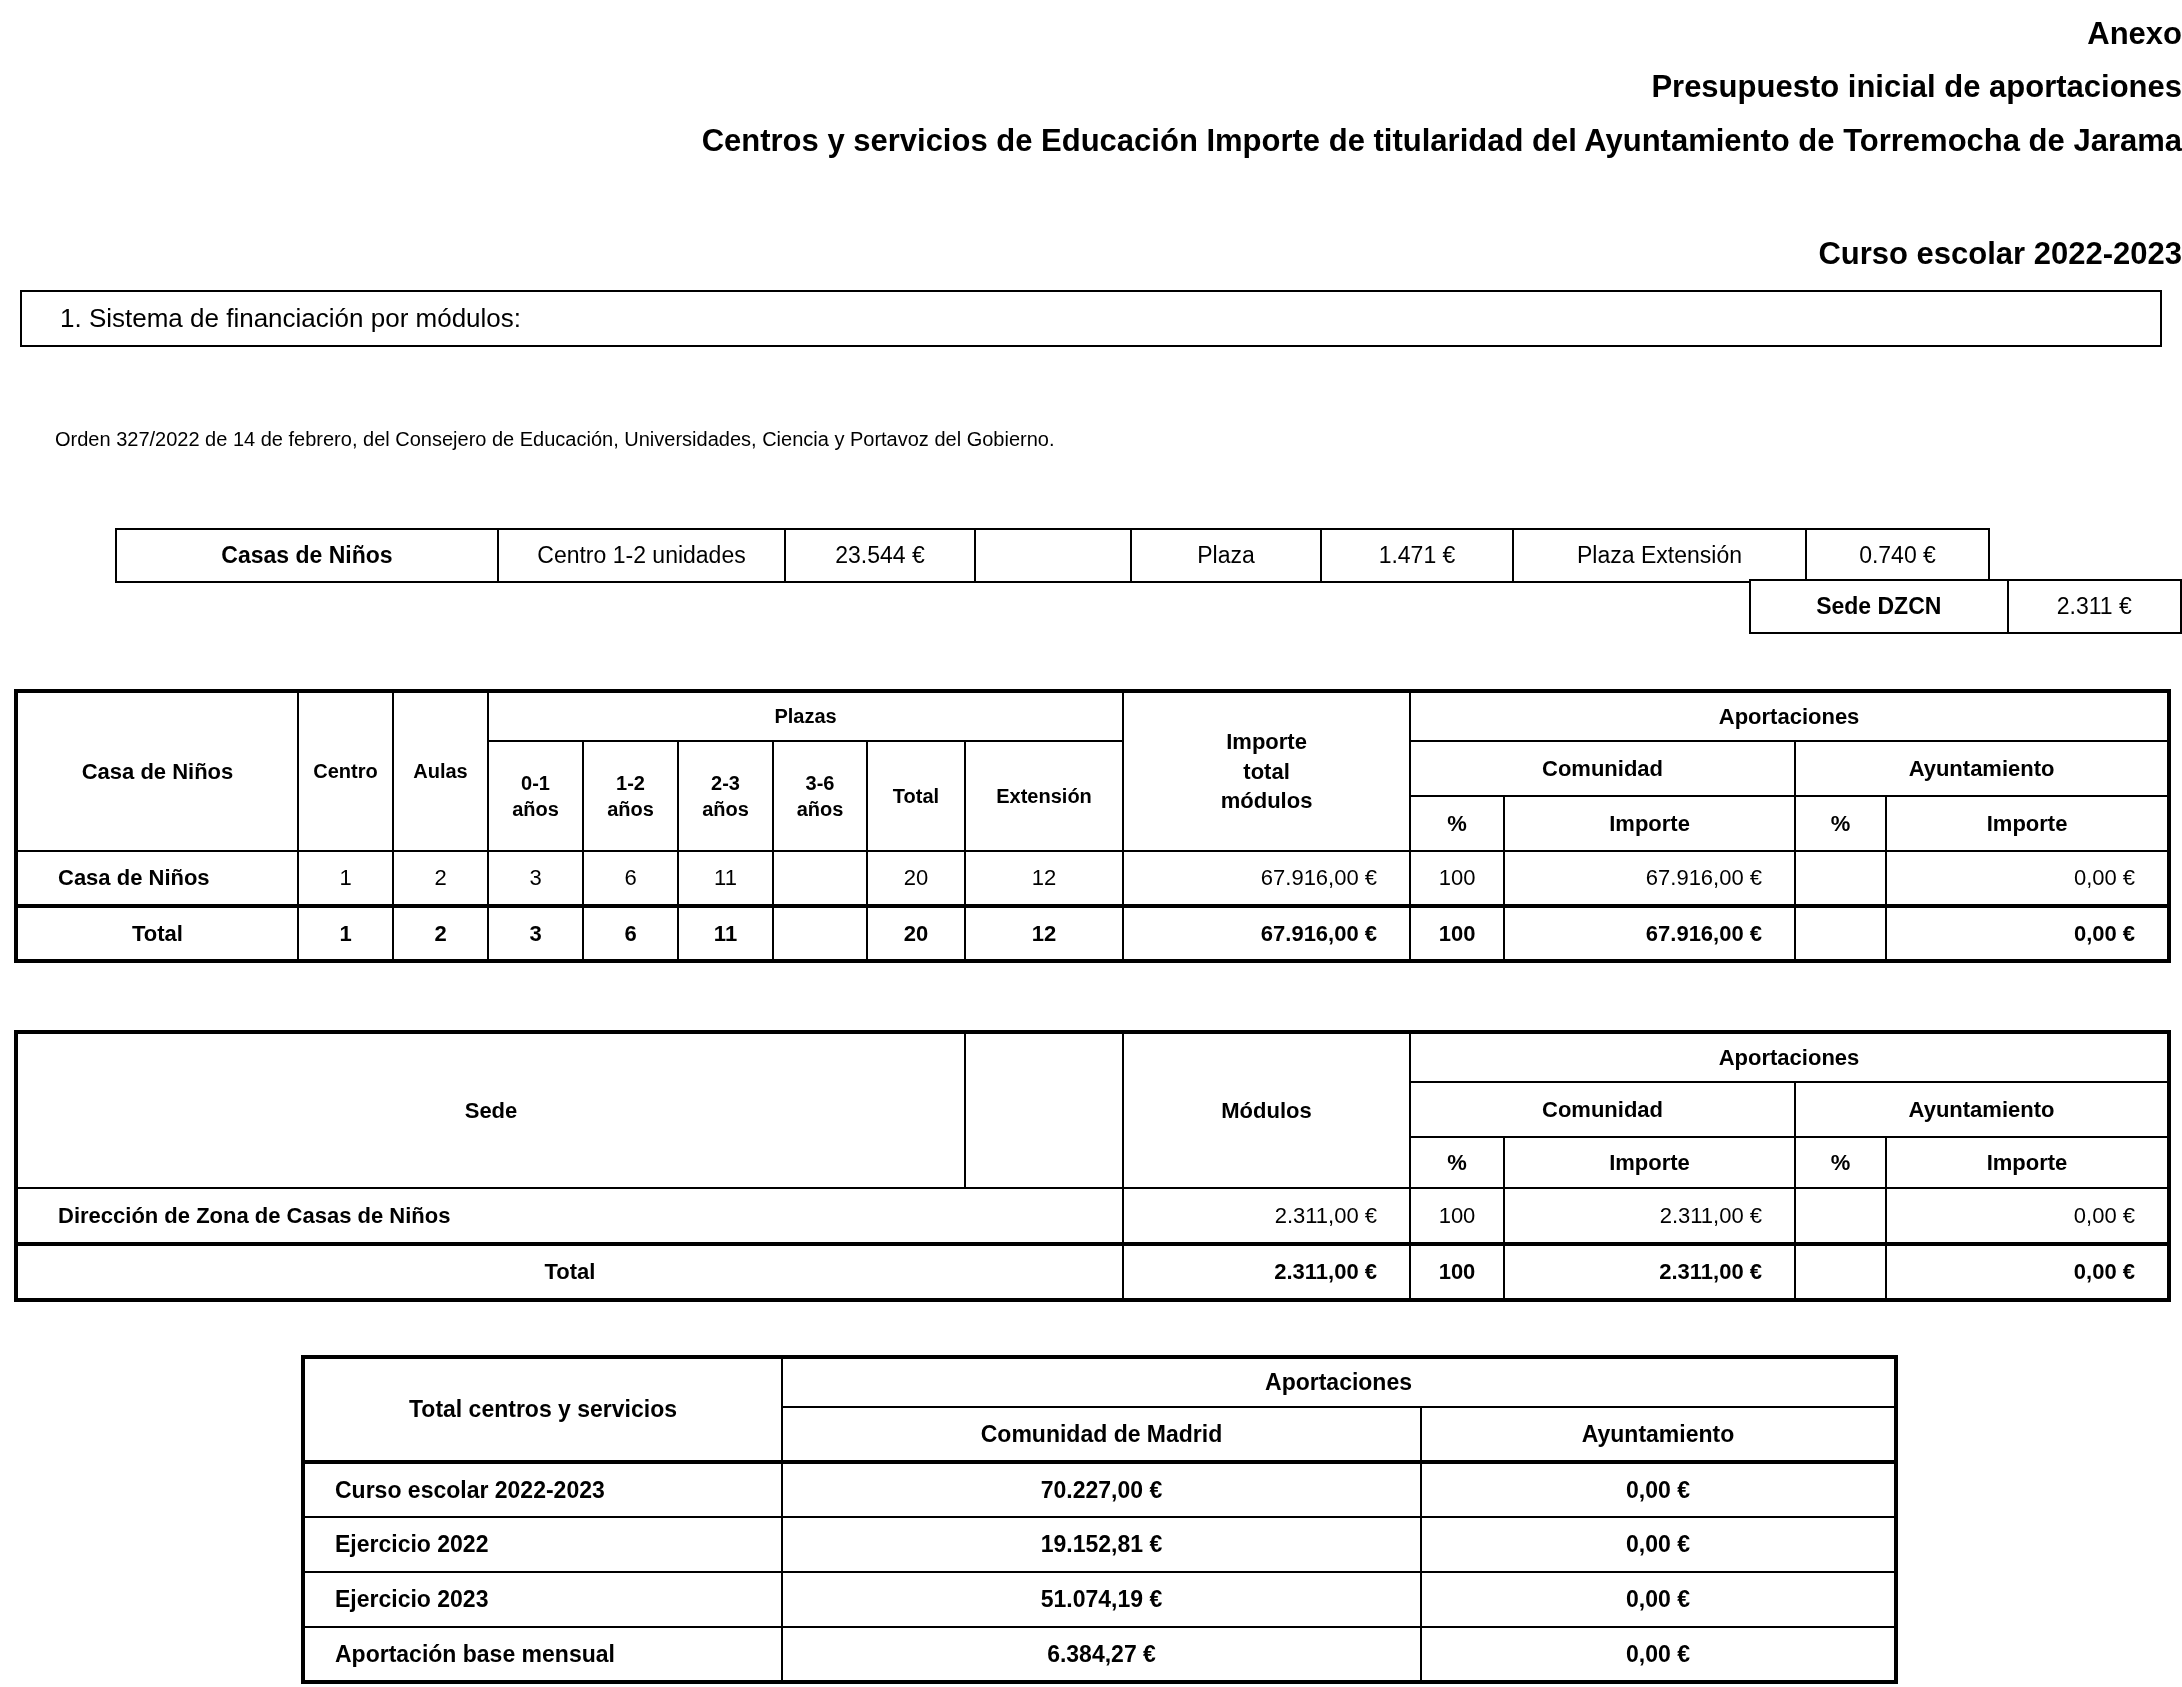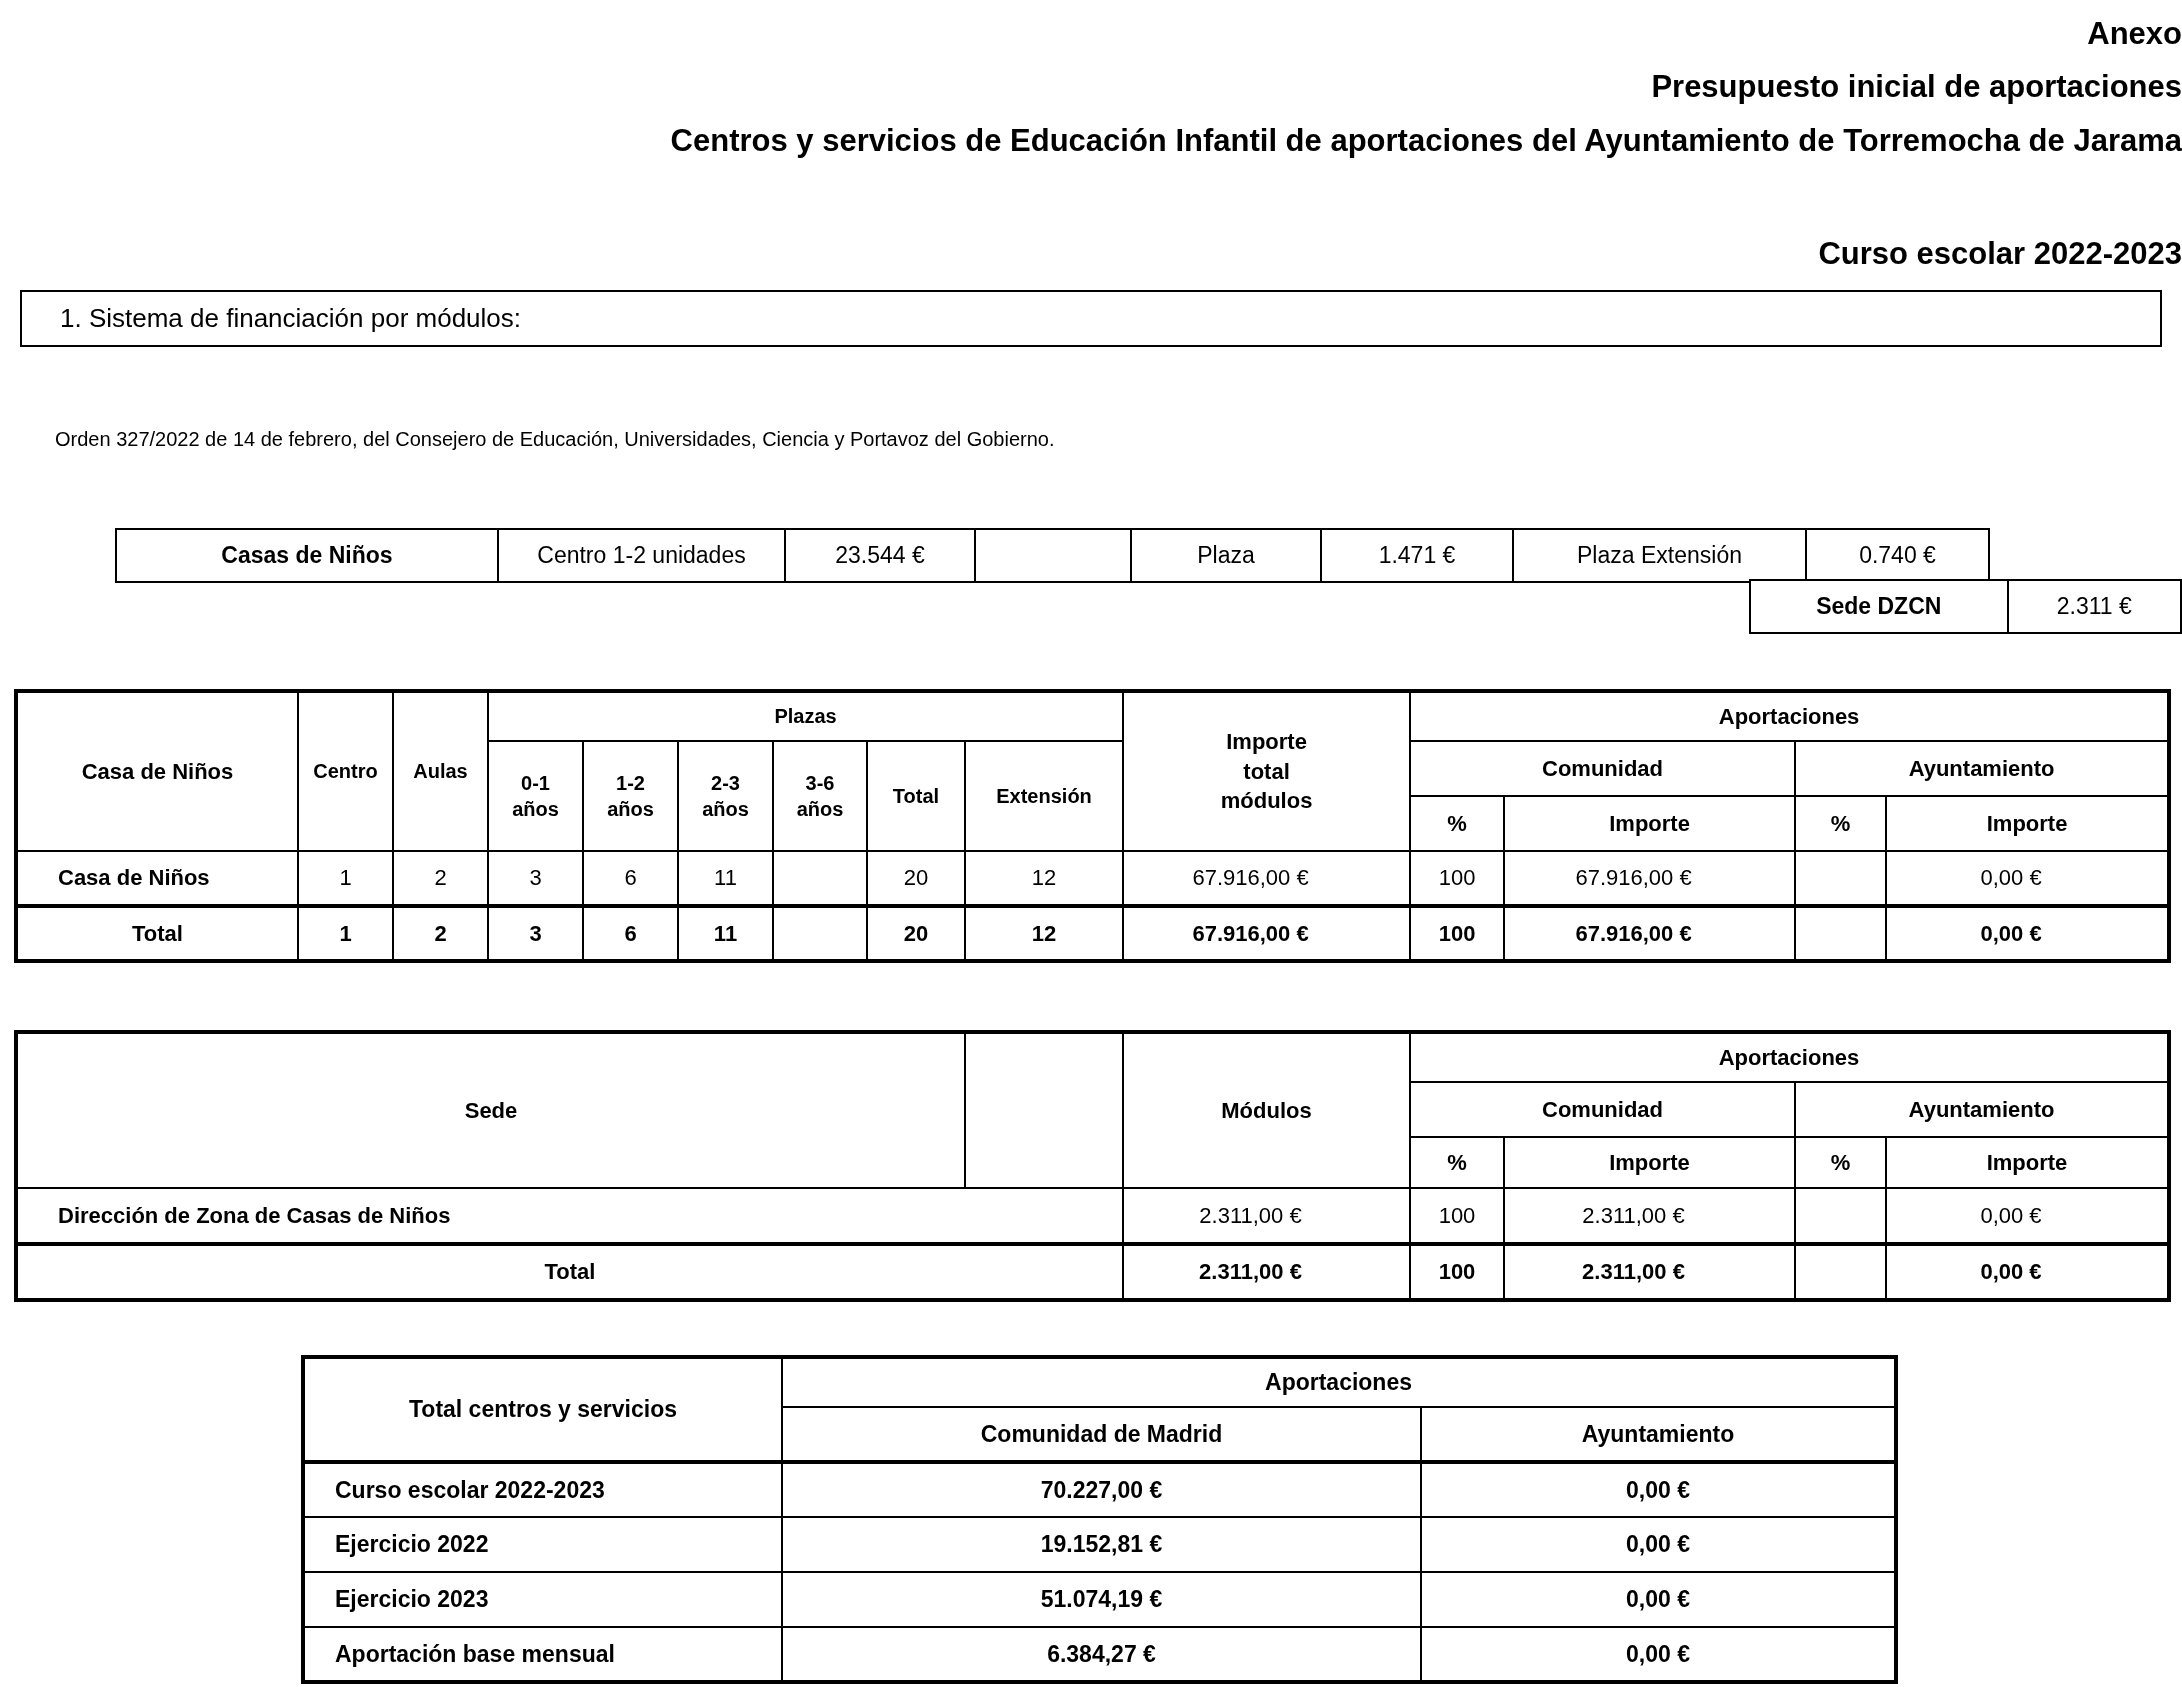--- a/index.html
+++ b/index.html
@@ -18,21 +18,21 @@
     border:2px solid #000; display:flex; align-items:center; padding-left:38px;
     font-weight:400; font-size:26px; background:#fff;
   }
   #order-text { position:absolute; top:428px; left:55px; font-size:20px; }
 
   table { border-collapse:collapse; table-layout:fixed; position:absolute; background:#fff; }
   th, td { border:2px solid #000; vertical-align:middle; text-align:center; font-size:22px; overflow:hidden; }
   th { font-weight:700; }
   .b { font-weight:700; }
   .l { text-align:left; padding-left:40px; }
-  .r { padding-right:32px; }
+  .r { text-align:right; padding-right:32px; }
 
   #rates-1 { top:528px; left:115px;border-radius:7px; }
   #rates-2 { top:579px; left:1703px;margin-left:46px; }
   #rates-1 tr, #rates-2 tr { height:53px; }
   #rates-1 td, #rates-2 td { font-size:23px; }
 
   #modules-table { top:689px; left:14px; width:2154px; border:4px solid #000; }
   #modules-table thead tr:nth-child(1) { height:50px; }
   #modules-table thead tr:nth-child(2) { height:55px; }
   #modules-table thead tr:nth-child(3) { height:55px; }
@@ -56,21 +56,21 @@
   #summary-table tbody tr:first-child td { border-top:4px solid #000; }
   #summary-table th, #summary-table td { font-size:23px; }
   #summary-table td { font-weight:700; }
   #summary-table .l { padding-left:30px; }
 </style>
 </head>
 <body>
 
 <div class="title" id="title-1">Anexo</div>
 <div class="title" id="title-2">Presupuesto inicial de aportaciones</div>
-<div class="title" id="title-3">Centros y servicios de Educación Infantil de aportaciones del Ayuntamiento de Torremocha de Jarama</div>
+<div class="title" id="title-3">Centros y servicios de Educación Importe de titularidad del Ayuntamiento de Torremocha de Jarama</div>
 <div class="title" id="title-4">Curso escolar 2022-2023</div>
 
 <div id="section-box">
   <span>1. Sistema de financiación por módulos:</span>
 </div>
 
 <div id="order-text">Orden 327/2022 de 14 de febrero, del Consejero de Educación, Universidades, Ciencia y Portavoz del Gobierno.</div>
 
 <table id="rates-1">
   <colgroup>

